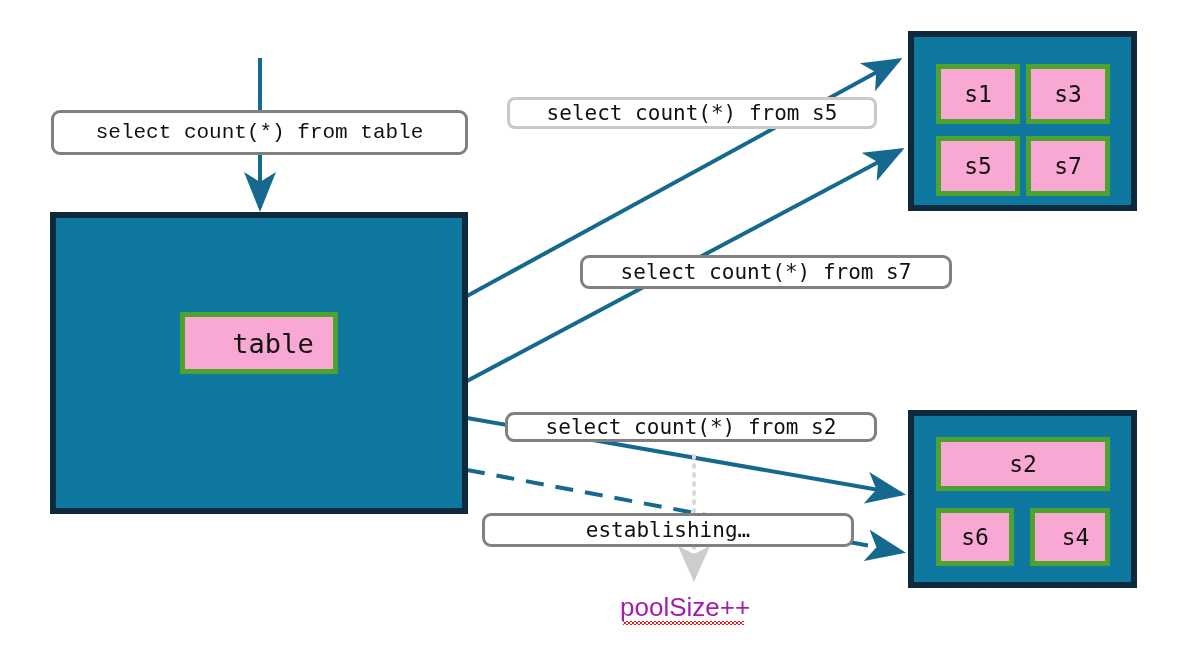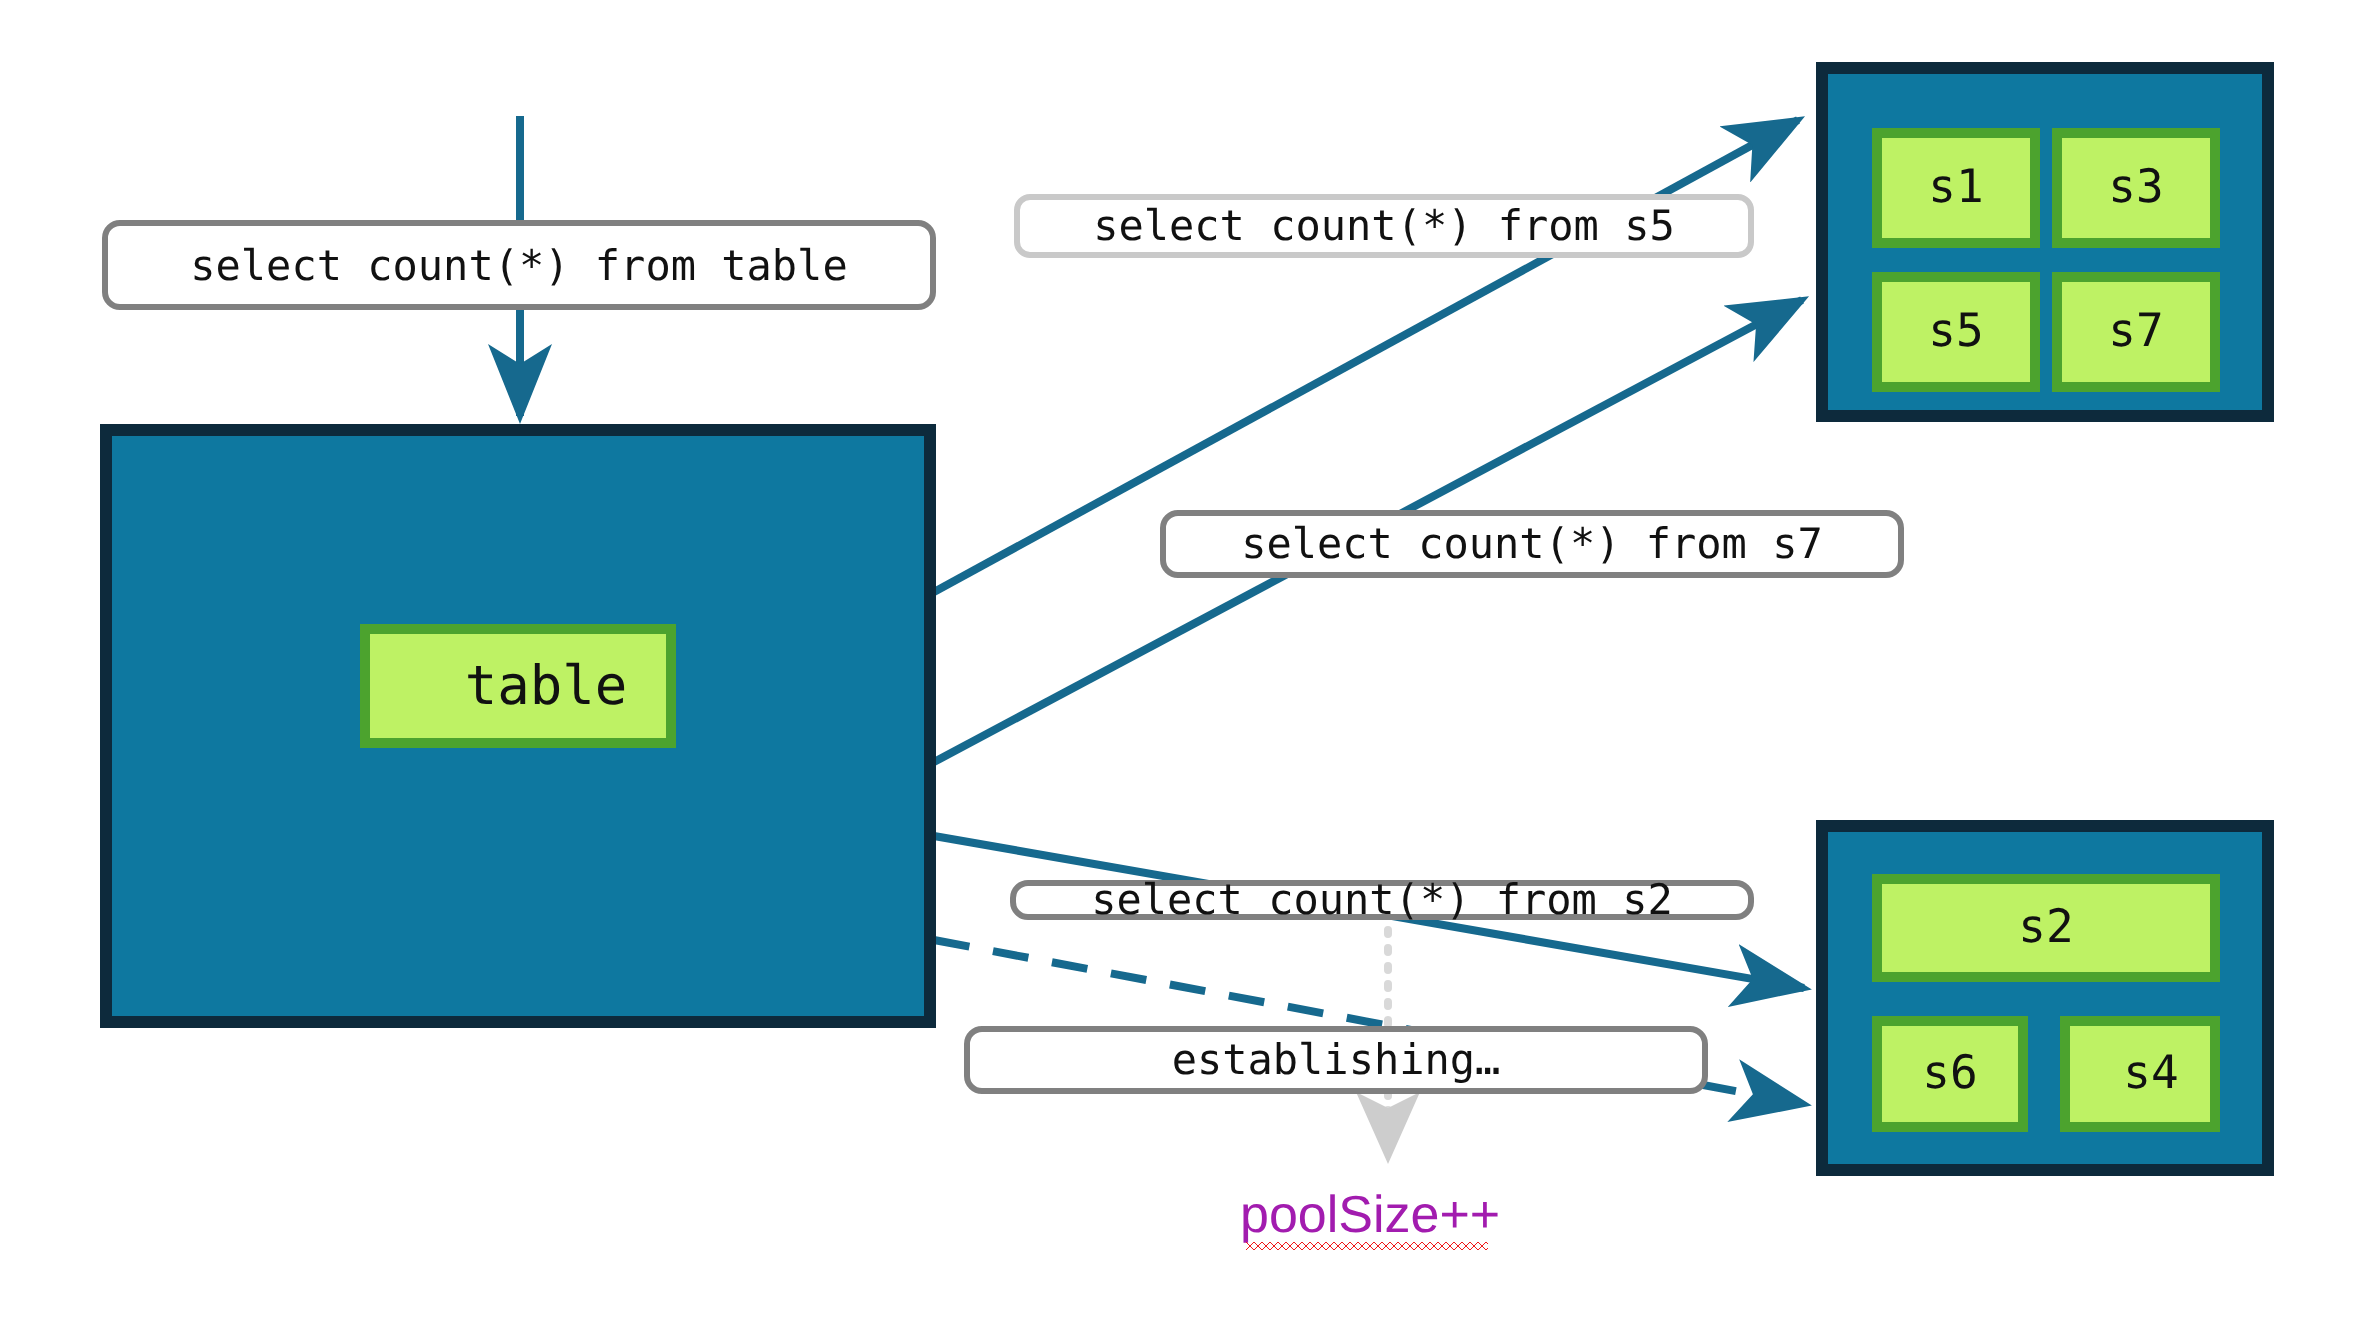--- a/index.html
+++ b/index.html
@@ -38,21 +38,21 @@
     border: 6px solid #0d2a3c;
     box-sizing: border-box;
   }
   #table-pool   { left: 50px;  top: 212px; width: 418px; height: 302px; }
   #cluster-top  { left: 908px; top: 31px;  width: 229px; height: 180px; }
   #cluster-bot  { left: 908px; top: 410px; width: 229px; height: 178px; }
 
   
   .node {
     position: absolute;
-    background: #bef264;
+    background: #f9a8d4;
     border: 5px solid #4ca32e;
     box-sizing: border-box;
     display: flex;
     align-items: center;
     justify-content: center;
     color: #111111;
     font-family: "DejaVu Sans Mono", monospace;
   }
   #node-table {
     left: 180px; top: 312px; width: 158px; height: 62px;
@@ -83,25 +83,25 @@
     align-items: center;
     justify-content: center;
     color: #111111;
     font-family: "DejaVu Sans Mono", monospace;
     font-size: 21px;
     white-space: nowrap;
     letter-spacing: 0px;
   }
   .label-box.ghost { border-color: #c9c9c9; }
 
-  #lbl-table { left: 51px;  top: 110px; width: 417px; height: 45px; }
+  #lbl-table { left: 51px;  top: 110px; width: 417px; height: 45px; font-family: Liberation Mono, monospace; }
   #lbl-s5    { left: 507px; top: 97px;  width: 370px; height: 32px; border-radius: 8px; }
   #lbl-s3    { left: 505px; top: 126px; width: 372px; height: 32px; border-radius: 8px; }
   #lbl-s7    { left: 580px; top: 255px; width: 372px; height: 34px; }
-  #lbl-s2    { left: 505px; top: 440px; width: 372px; height: 20px; }
+  #lbl-s2    { left: 505px; top: 412px; width: 372px; height: 30px; }
   #lbl-est   { left: 482px; top: 513px; width: 372px; height: 34px; }
 
   
   #poolsize {
     position: absolute;
     left: 620px;
     top: 592px;
     font-family: "Liberation Sans", sans-serif;
     font-size: 26px;
     color: #a21caf;

